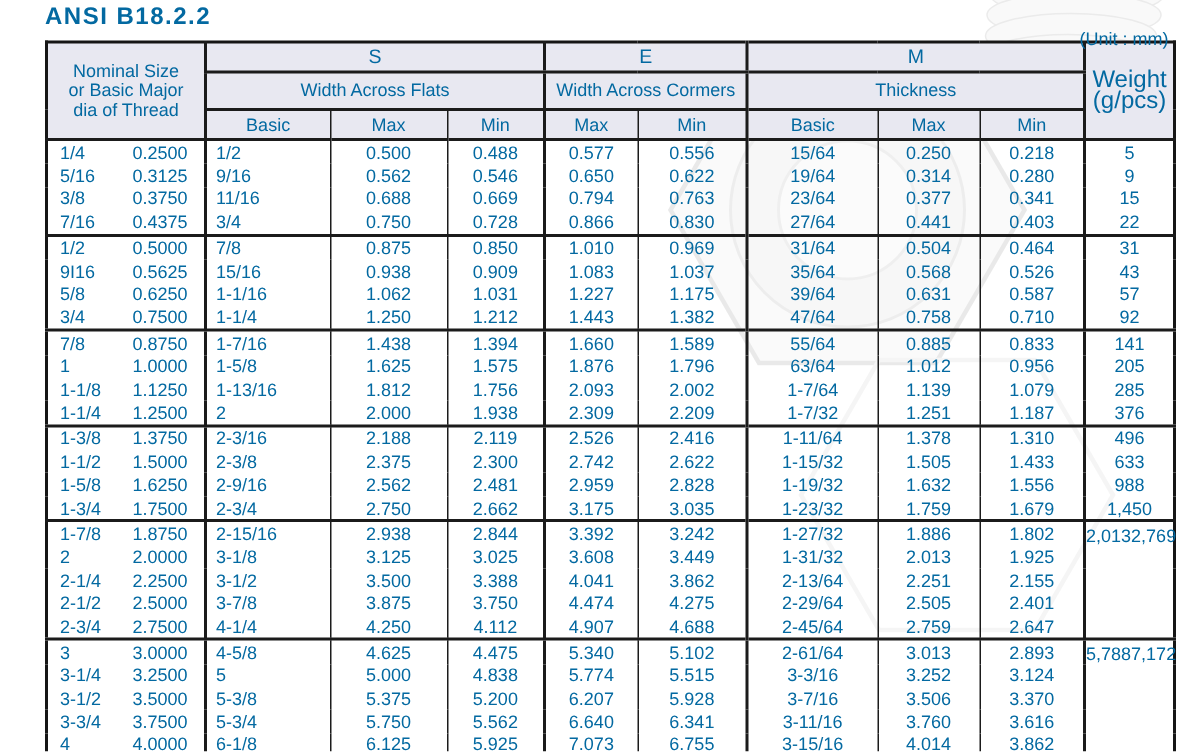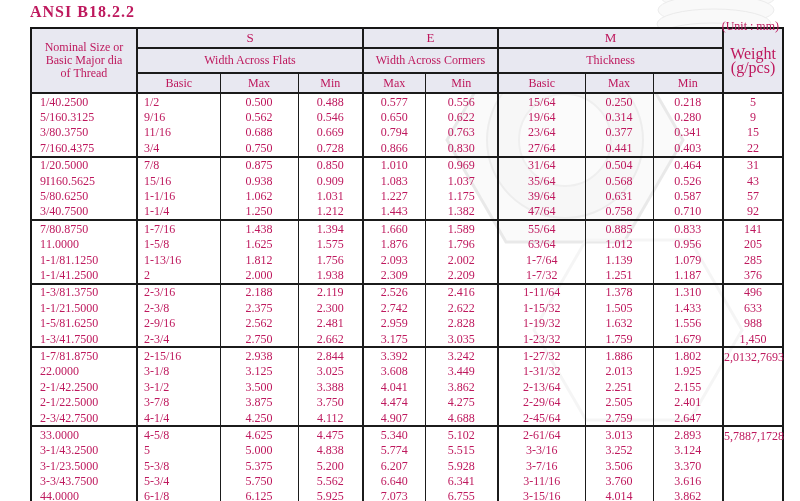--- a/index.html
+++ b/index.html
@@ -1,17 +1,17 @@
 <!DOCTYPE html>
 <html><head>
 <meta charset="utf-8">
 <style>
   html,body{margin:0;padding:0;background:#ffffff;}
   .page{position:relative;width:784px;height:501px;background:#ffffff;
-        font-family:Liberation Serif, serif;color:#be185d;overflow:hidden;}
+        font-family:Liberation Sans, sans-serif;color:#0369a1;overflow:hidden;}
   .watermark{position:absolute;left:0;top:0;z-index:0;pointer-events:none;}
   .doc-title{position:absolute;left:30px;top:3px;font-size:16px;font-weight:bold;
              letter-spacing:1px;z-index:2;}
   .unit-label{position:absolute;right:5px;top:19px;font-size:12px;z-index:2;}
   table.spec{position:absolute;left:30px;top:27px;width:752px;z-index:1;
              border-collapse:collapse;table-layout:fixed;font-size:12px;
              border:2px solid #161616;}
   th{background:#e8e8f1;font-weight:normal;font-size:12px;padding:0 2px;
      border:1px solid #1b1b1b;border-bottom:2px solid #1b1b1b;text-align:center;}
   th.letter{font-size:13px;}
@@ -19,22 +19,22 @@
   tr.hrow2 th{height:21px;}
   tr.hrow3 th{height:16px;}
   th.nom-h{font-size:12px;line-height:13px;padding:12px 10px;}
   th.w-h{font-size:16px;line-height:14px;}
   tbody{border-top:2px solid #1b1b1b;}
   tbody td{height:15.4px;padding:0 2px;text-align:center;background:transparent;
            border-left:1px solid #1b1b1b;border-right:1px solid #1b1b1b;
            border-top:none;border-bottom:none;line-height:1;}
   .maj{border-left-width:2px !important;}
   td.al{text-align:left;padding-left:6px;}
-  .nomwrap{display:flex;align-items:center;
-           padding:0 9px 0 6px;}
+  .nomwrap{display:flex;justify-content:space-between;align-items:center;
+           padding:0 9px 0 6px;gap:20px;}
   td.c-w{padding:0;}
   .stagger{display:flex;flex-direction:row;justify-content:space-between;
            height:75px;padding:2px 0;box-sizing:border-box;}
 </style>
 </head>
 <body>
 
 <div class="page">
 
   <svg class="watermark" width="800" height="501" viewBox="0 0 800 501" opacity="0.6">

